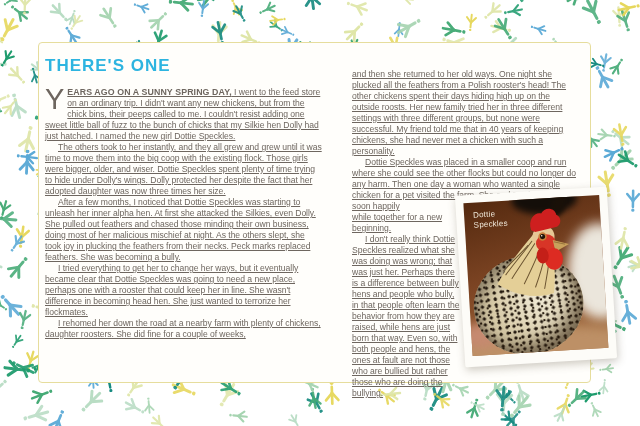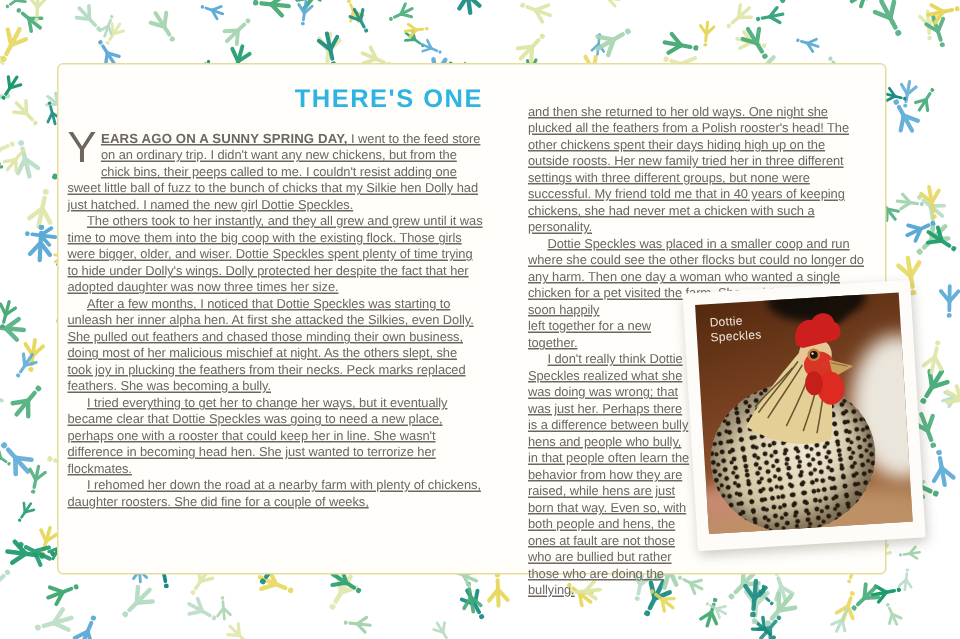--- a/index.html
+++ b/index.html
@@ -16,21 +16,21 @@
 
   
   #panel{
     position:absolute;left:38px;top:42px;width:551px;height:339px;
     background:#fffefb;border:1px solid #e6dd9d;border-radius:4px;z-index:1;
   }
 
   
   .leftcol{position:absolute;left:45px;top:56px;width:277px;z-index:2;}
   .title{
-    text-align:right;font-weight:bold;font-size:17px;line-height:20px;
+    text-align:left;font-weight:bold;font-size:17px;line-height:20px;
     letter-spacing:1px;margin-bottom:11px;
   }
   .body-text{font-size:8.6px;line-height:11px;letter-spacing:-0.05px;text-align:left;}
   .body-text p{margin:0;text-decoration:underline;}
   .body-text p.ind{text-indent:13px;}
   .dropcap{
     float:left;font-size:29px;line-height:22px;padding:1px 3px 0 0;font-weight:500;
   }
   .leadin{font-weight:bold;font-size:8.8px;letter-spacing:0.1px;}
 
@@ -2107,21 +2107,21 @@
       <p class="ind" data-name="paragraph">After a few months, I noticed that Dottie Speckles was starting to unleash her inner alpha hen. At first she attacked the Silkies, even Dolly. She pulled out feathers and chased those minding their own business, doing most of her malicious mischief at night. As the others slept, she took joy in plucking the feathers from their necks. Peck marks replaced feathers. She was becoming a bully.</p>
       <p class="ind" data-name="paragraph">I tried everything to get her to change her ways, but it eventually became clear that Dottie Speckles was going to need a new place, perhaps one with a rooster that could keep her in line. She wasn't difference in becoming head hen. She just wanted to terrorize her flockmates.</p>
       <p class="ind" data-name="paragraph">I rehomed her down the road at a nearby farm with plenty of chickens, daughter roosters. She did fine for a couple of weeks,</p>
     </div>
   </div>
 
   <div class="rightcol body-text" data-name="right-page-column" style="color: rgb(110, 102, 95);">
     <p data-name="paragraph-continuation">and then she returned to her old ways. One night she plucked all the feathers from a Polish rooster's head! The other chickens spent their days hiding high up on the outside roosts. Her new family tried her in three different settings with three different groups, but none were successful. My friend told me that in 40 years of keeping chickens, she had never met a chicken with such a personality.</p>
     <p class="ind" data-name="paragraph">Dottie Speckles was placed in a smaller coop and run where she could see the other flocks but could no longer do any harm. Then one day a woman who wanted a single chicken for a pet visited the farm. She and Dottie Speckles soon happily</p>
     <div class="narrowcol" data-name="text-wrap-around-photo">
-      <p data-name="paragraph-continuation">left together for a new together.</p>
+      <p data-name="paragraph-continuation">while together for a new beginning.</p>
       <p class="ind" data-name="paragraph">I don't really think Dottie Speckles realized what she was doing was wrong; that was just her. Perhaps there is a difference between bully hens and people who bully, in that people often learn the behavior from how they are raised, while hens are just born that way. Even so, with both people and hens, the ones at fault are not those who are bullied but rather those who are doing the bullying.</p>
     </div>
   </div>
 
   <div class="polaroid" data-name="chicken-photo-polaroid">
     <div class="photo" data-name="chicken-photo">
       <div class="blob blob-dark-top" data-name="photo-background-shadow"></div>
       <div class="blob blob-dark-spike" data-name="photo-background-shadow"></div>
       <div class="blob blob-white" data-name="photo-background-highlight"></div>
       <div class="blob blob-straw" data-name="photo-straw-ground"></div>

